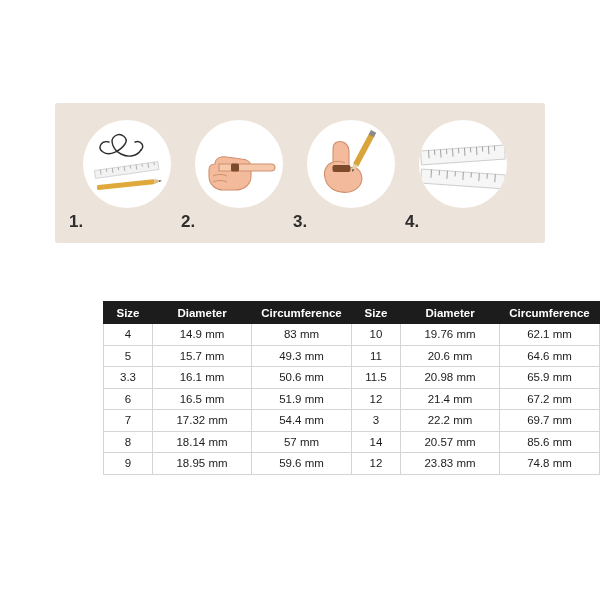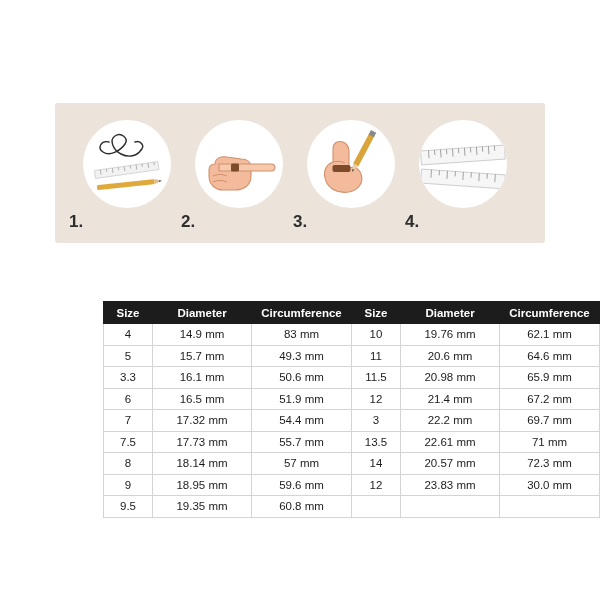--- a/index.html
+++ b/index.html
@@ -254,48 +254,32 @@
         </tr>
         <tr>
           <td>7</td>
           <td>17.32 mm</td>
           <td>54.4 mm</td>
           <td>3</td>
           <td>22.2 mm</td>
           <td>69.7 mm</td>
         </tr>
         <tr>
-          <td>7.5</td>
-          <td>17.73 mm</td>
-          <td>55.7 mm</td>
-          <td>13.5</td>
-          <td>22.61 mm</td>
-          <td>71 mm</td>
-        </tr>
-        <tr>
           <td>8</td>
           <td>18.14 mm</td>
           <td>57 mm</td>
           <td>14</td>
           <td>20.57 mm</td>
-          <td>72.3 mm</td>
+          <td>85.6 mm</td>
         </tr>
         <tr>
           <td>9</td>
           <td>18.95 mm</td>
           <td>59.6 mm</td>
           <td>12</td>
           <td>23.83 mm</td>
-          <td>30.0 mm</td>
-        </tr>
-        <tr>
-          <td>9.5</td>
-          <td>19.35 mm</td>
-          <td>60.8 mm</td>
-          <td class="empty"></td>
-          <td class="empty"></td>
-          <td class="empty"></td>
+          <td>74.8 mm</td>
         </tr>
       </tbody>
     </table>
   </div>
 
 </div>
 
 </body></html>

